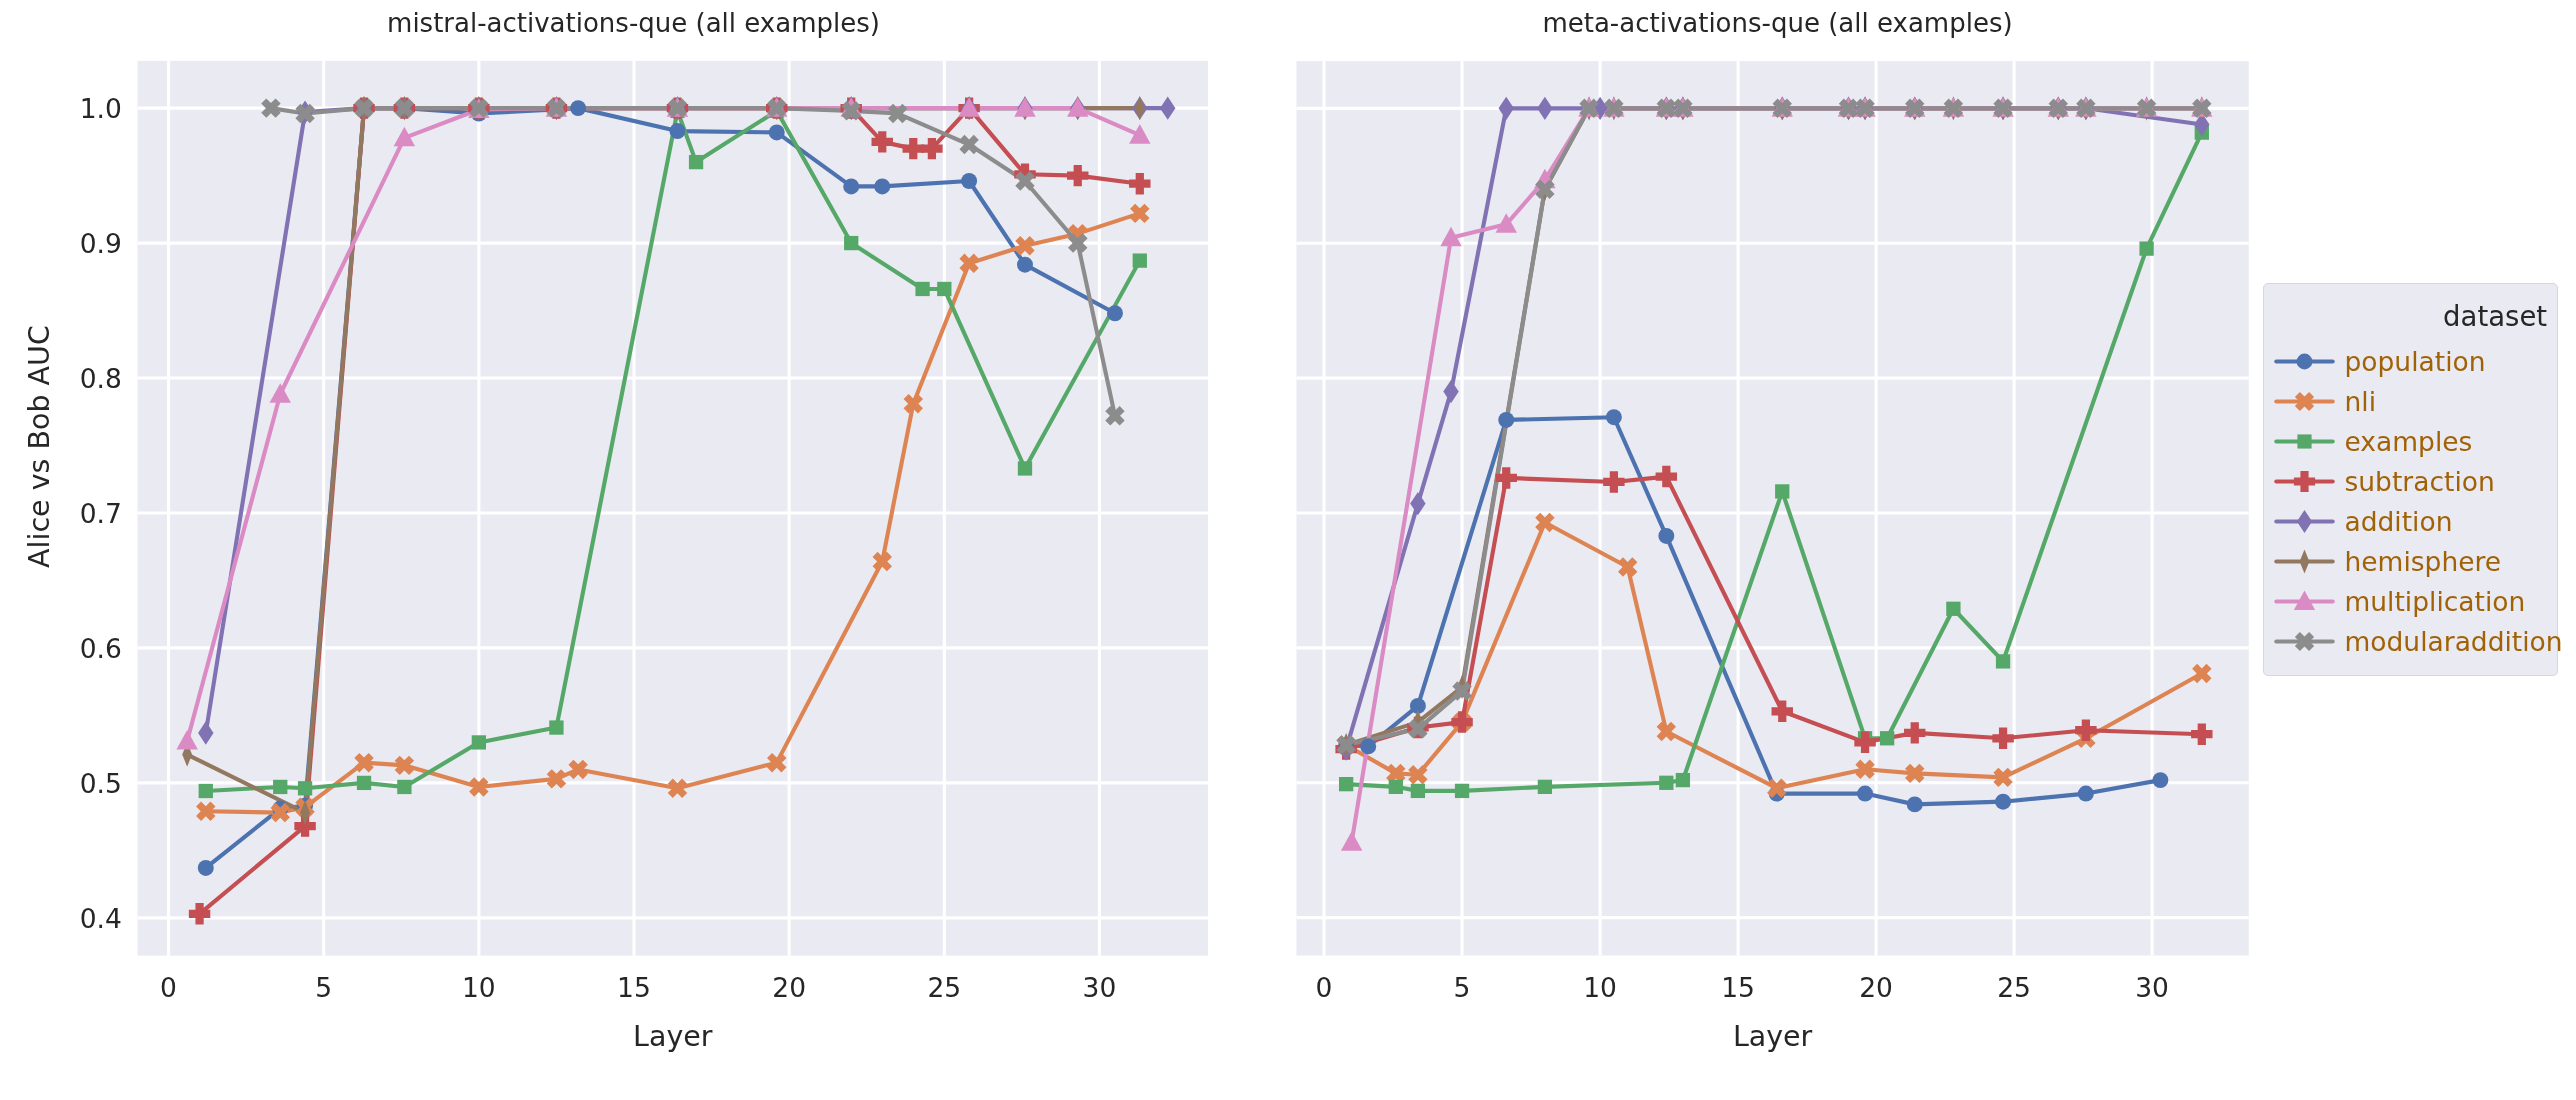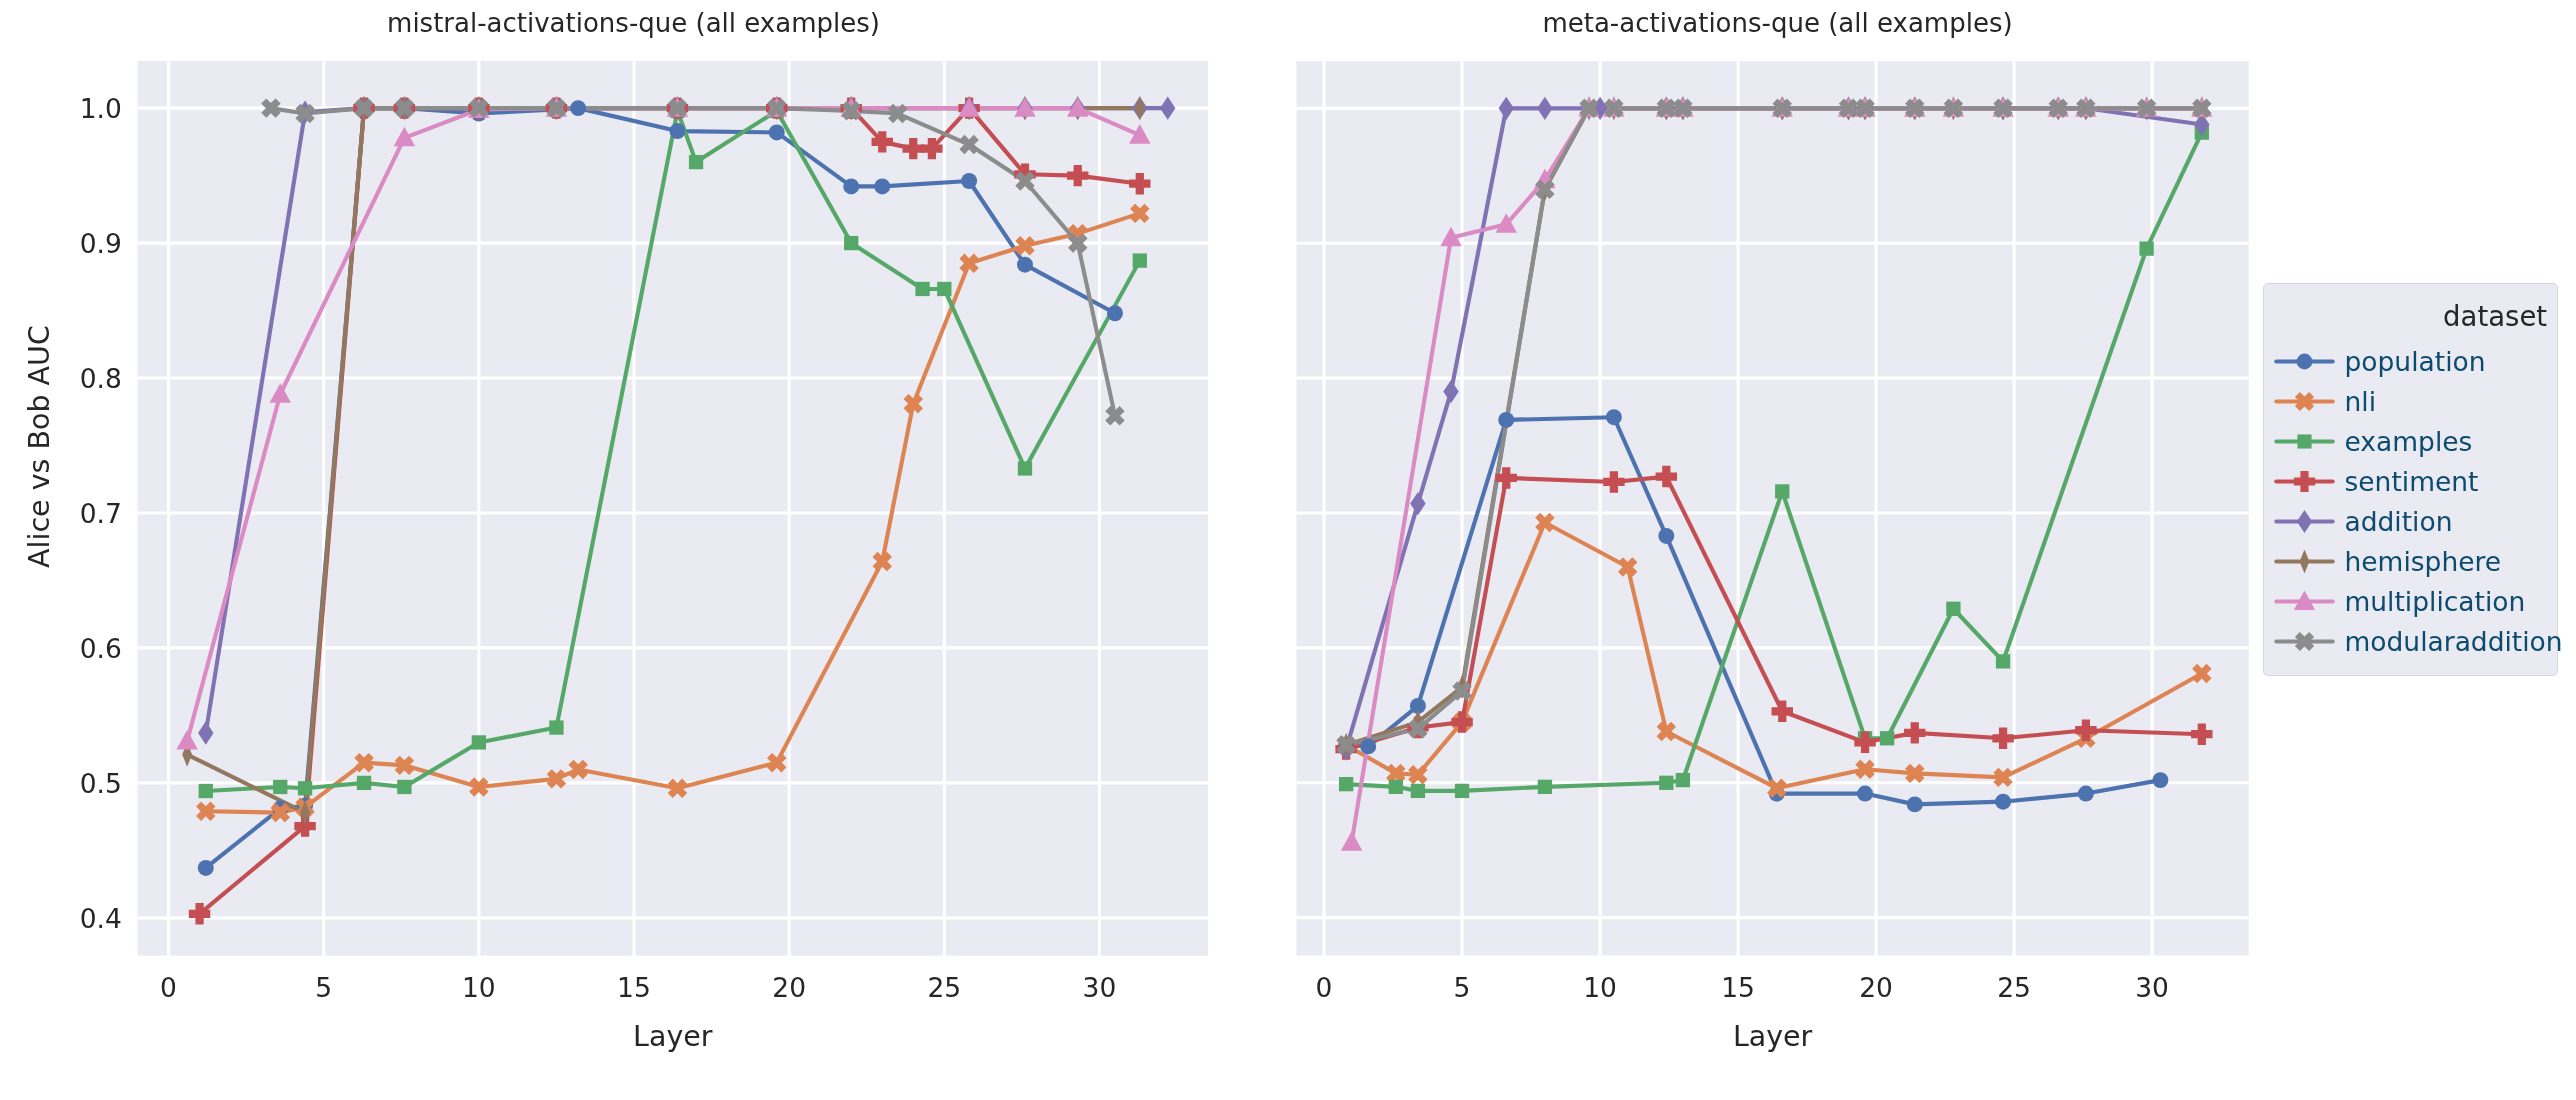--- a/index.html
+++ b/index.html
@@ -90,21 +90,21 @@
     height: 40px;
   }
   .legend-swatch {
     width: 61px;
     height: 35px;
     flex: 0 0 61px;
     margin-right: 9.8px;
   }
   .legend-label {
     font-size: 26.5px;
-    color: #0c4a6e;
+    color: #a16207;
     white-space: nowrap;
   }
 </style>
 </head>
 <body>
 
 <div id="figure">
 
   <div class="panel" id="panel-left">
     <div class="panel-title">mistral-activations-que (all examples)</div>
@@ -935,21 +935,21 @@
           </div>
           <div class="legend-row">
             <div class="legend-swatch">
               <svg width="61" height="35" viewBox="0 0 62 36">
                 <line x1="2" y1="18" x2="60" y2="18" stroke="#c44e52" stroke-width="4.2" stroke-linecap="round"></line>
                 <g>
                   <polygon points="26.8,7.08 35.2,7.08 35.2,13.8 41.92,13.8 41.92,22.2 35.2,22.2 35.2,28.92 26.8,28.92 26.8,22.2 20.08,22.2 20.08,13.8 26.8,13.8" fill="#c44e52"></polygon>
                 </g>
               </svg>
             </div>
-            <div class="legend-label">sentiment</div>
+            <div class="legend-label">subtraction</div>
           </div>
           <div class="legend-row">
             <div class="legend-swatch">
               <svg width="61" height="35" viewBox="0 0 62 36">
                 <line x1="2" y1="18" x2="60" y2="18" stroke="#8172b3" stroke-width="4.2" stroke-linecap="round"></line>
                 <g>
                   <polygon points="31,6.1 38.84,18 31,29.9 23.16,18" fill="#8172b3"></polygon>
                 </g>
               </svg>
             </div>

